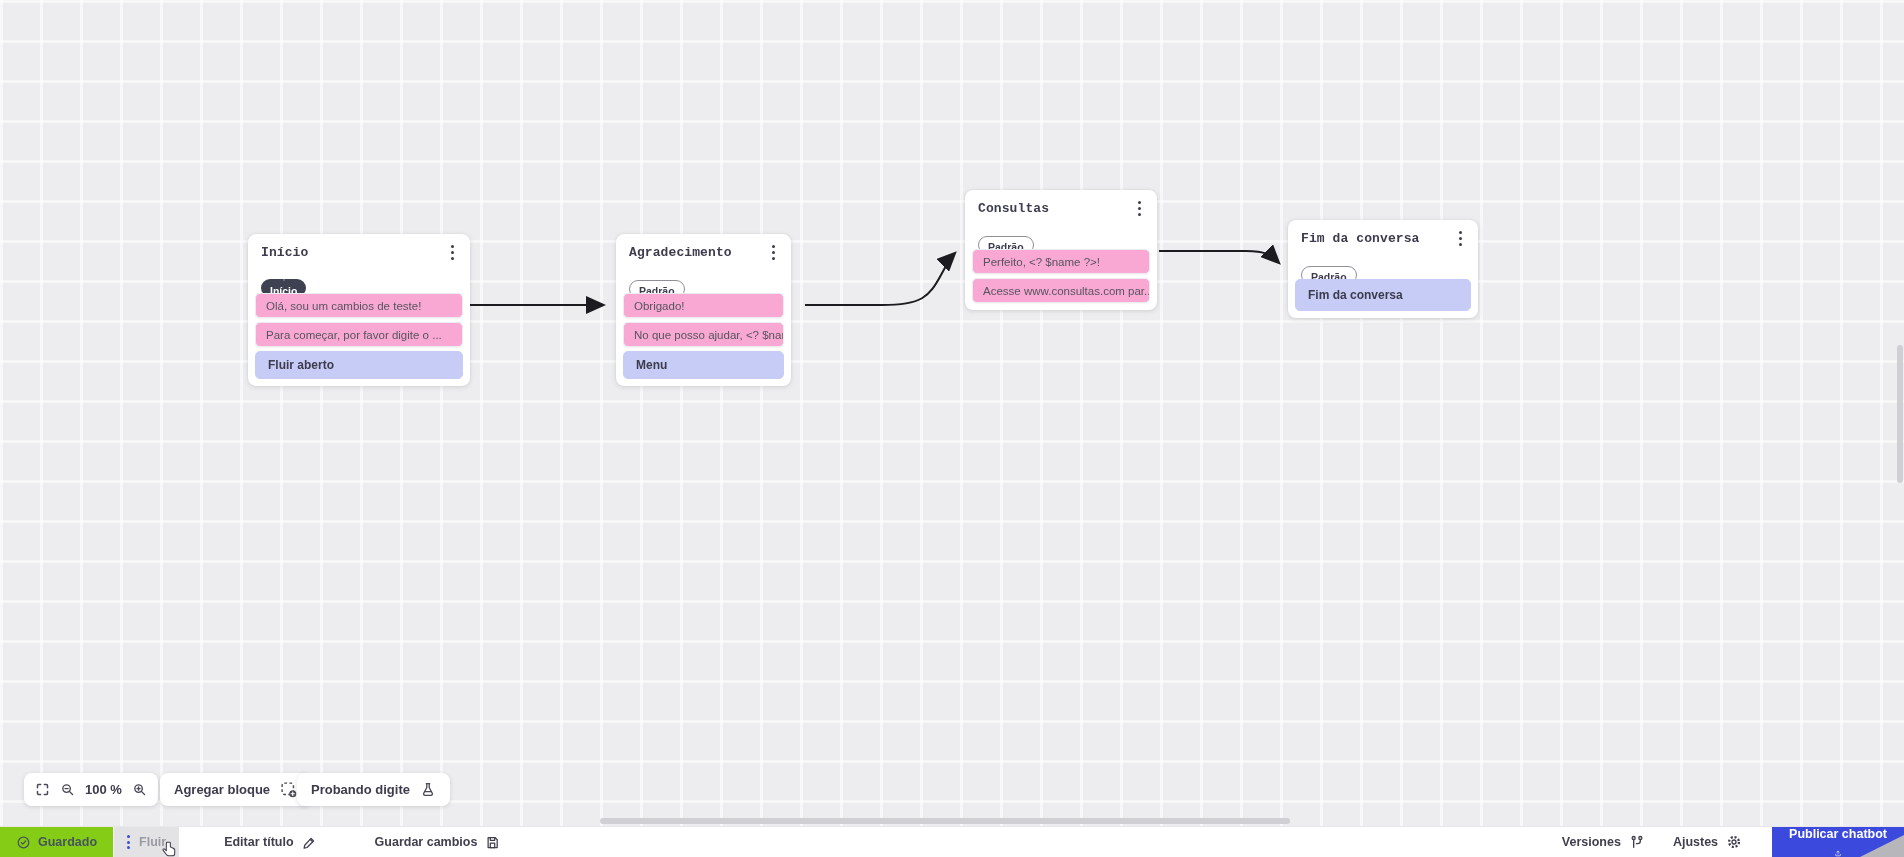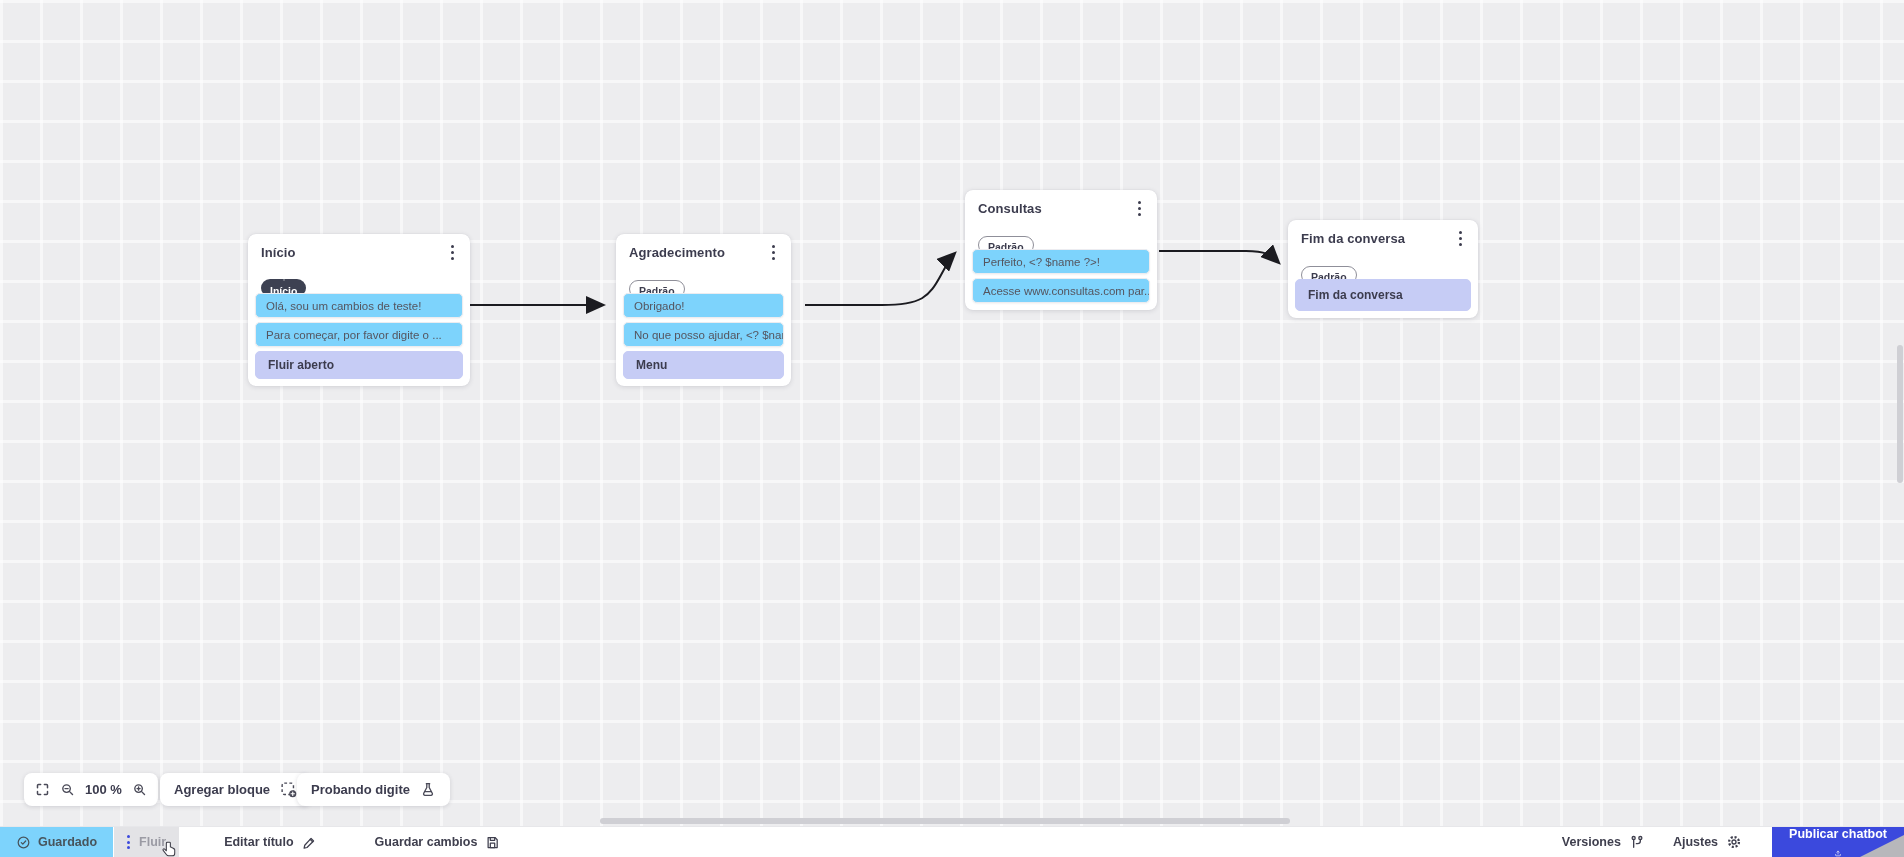--- a/index.html
+++ b/index.html
@@ -15,35 +15,35 @@
       linear-gradient(to bottom, rgba(255,255,255,.55) 0 3px, transparent 3px);
     background-size:40px 40px;
   }
 
   
   .node {
     position:absolute; background:#fff; border-radius:8px;
     box-shadow:0 1px 5px rgba(50,50,70,.14), 0 0 1px rgba(50,50,70,.12);
     padding:9px 0 7px;
   }
-  .node-head { display:flex; align-items:center; justify-content:space-between; padding:0 13px 0 13px; height:18px; }
+  .node-head { display:flex; align-items:center; justify-content:space-between; padding:0 13px 0 13px; height:18px;font-family:Liberation Mono, monospace; }
   .node-title { font-size:13px; font-weight:700; color:#3c3c4e; letter-spacing:.1px; }
   .kebab { display:flex; flex-direction:column; gap:3px; padding:2px 3px; cursor:pointer; }
   .kebab i { width:3px; height:3px; border-radius:50%; background:#3c3c4e; }
 
   .badge-row { padding:6px 13px 0; height:24px; }
   .badge { display:inline-flex; align-items:center; gap:4px; height:18px;
     border-radius:999px; font-size:10.5px; font-weight:700; padding:0 9px;flex-direction:column; }
   .badge.dark { background:#3d4152; color:#fff; }
   .badge.outline { background:#fff; border:1px solid #8f8f99; color:#3c3c4e; }
   .badge svg { display:block; }
 
   .rows { padding:8px 7px 0; display:flex; flex-direction:column; gap:4px; }
   .row {
-    background:#7dd3fc; border:1px solid #ececf0; border-radius:5px;
+    background:#f9a8d4; border:1px solid #ececf0; border-radius:5px;
     box-shadow:0 1px 2px rgba(0,0,0,.05);
     padding:6px 10px 5px; font-size:11.5px; color:#55555f;
     white-space:nowrap; overflow:hidden; cursor:pointer;
   }
   .row.action {
     background:#c6ccf5; border-color:#c6ccf5; color:#3c3c4e;
     font-weight:700; font-size:12px; box-shadow:none; padding:6px 12px 6px;
   }
   #node-inicio        { left:248px; top:234px; width:222px; }
   #node-agradecimento { left:616px; top:234px; width:175px; }
@@ -69,21 +69,21 @@
   .scroll-thumb { position:absolute; background:#cfcfd4; border-radius:3px; }
   #hscroll { left:600px; top:818px; width:690px; height:6px; }
   #vscroll { left:1897px; top:345px; width:6px; height:138px; }
 
   
   #statusbar {
     position:absolute; left:0; bottom:0; width:1904px; height:31px;
     background:#fff; border-top:1px solid #e7e7ea;
     display:flex; align-items:stretch; font-size:12.5px; font-weight:700; color:#3f3f4e;
   }
-  .saved { background:#7dd3fc; display:flex; align-items:center; gap:7px; padding:0 16px; color:#47545c; }
+  .saved { background:#84cc16; display:flex; align-items:center; gap:7px; padding:0 16px; color:#47545c; }
   .flow-tab { background:#e3e3e6; display:flex; align-items:center; gap:9px; padding:0 13px; margin-left:1px; color:#9b9ba4; cursor:pointer; }
   .flow-kebab { display:flex; flex-direction:column; gap:2.5px; }
   .flow-kebab i { width:3px; height:3px; border-radius:50%; background:#3b49dd; }
   .bar-btn { display:flex; align-items:center; gap:8px; padding:0 14px; cursor:pointer; color:#3f3f4e; }
   #edit-title { margin-left:31px; }
   #save-changes { margin-left:30px; }
   .bar-right { margin-left:auto; display:flex; align-items:stretch; }
   .publish { background:#3b49dd; color:#fff; display:flex; align-items:center; gap:9px; padding:0 17px; margin-left:16px; cursor:pointer;flex-direction:column; }
 
   #resize-corner {

